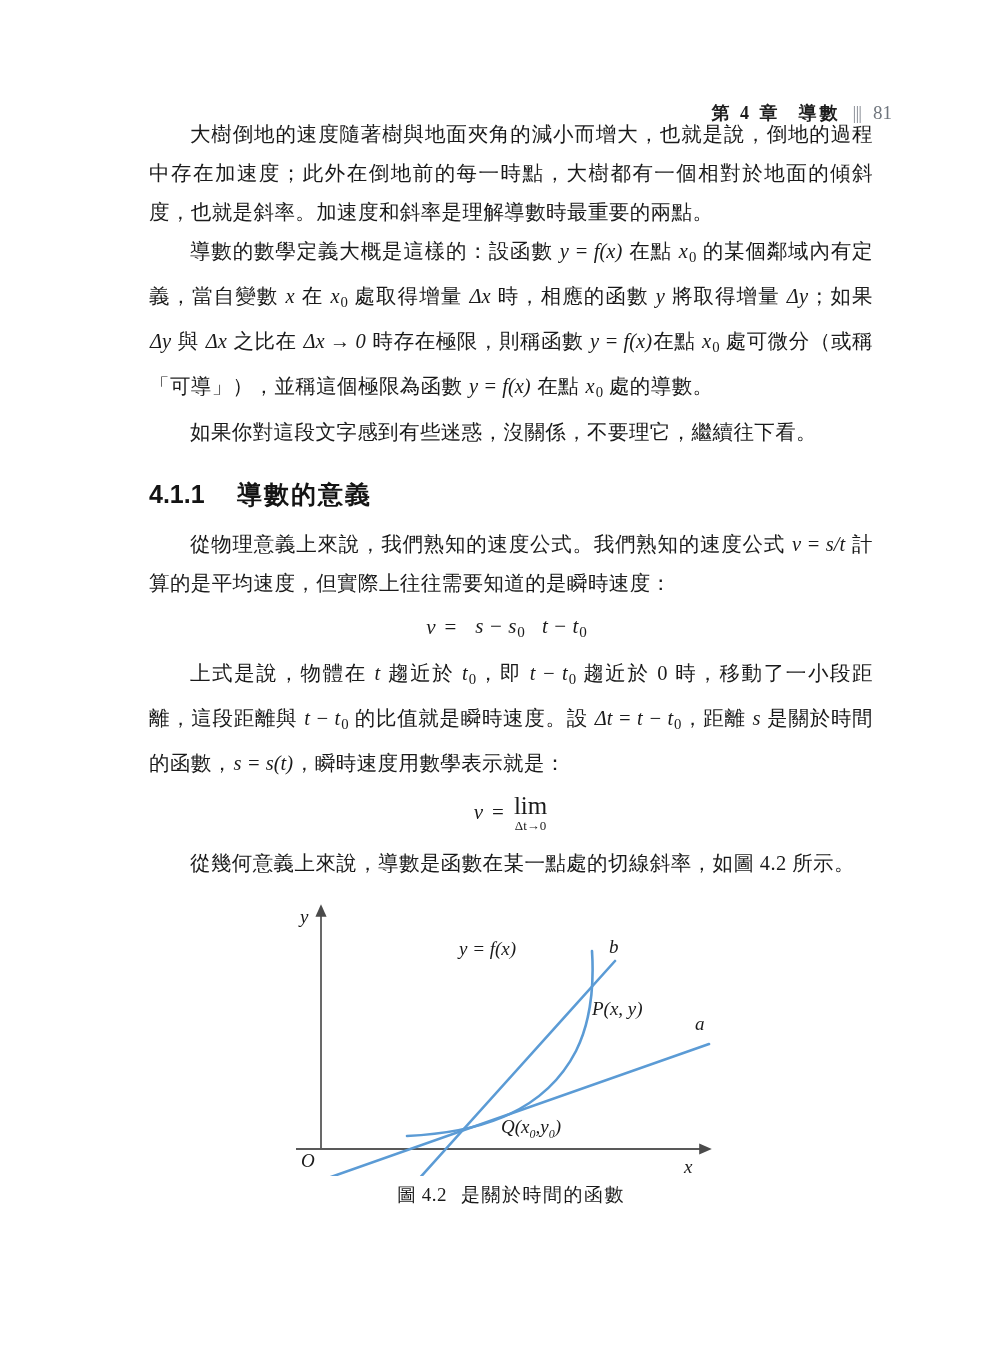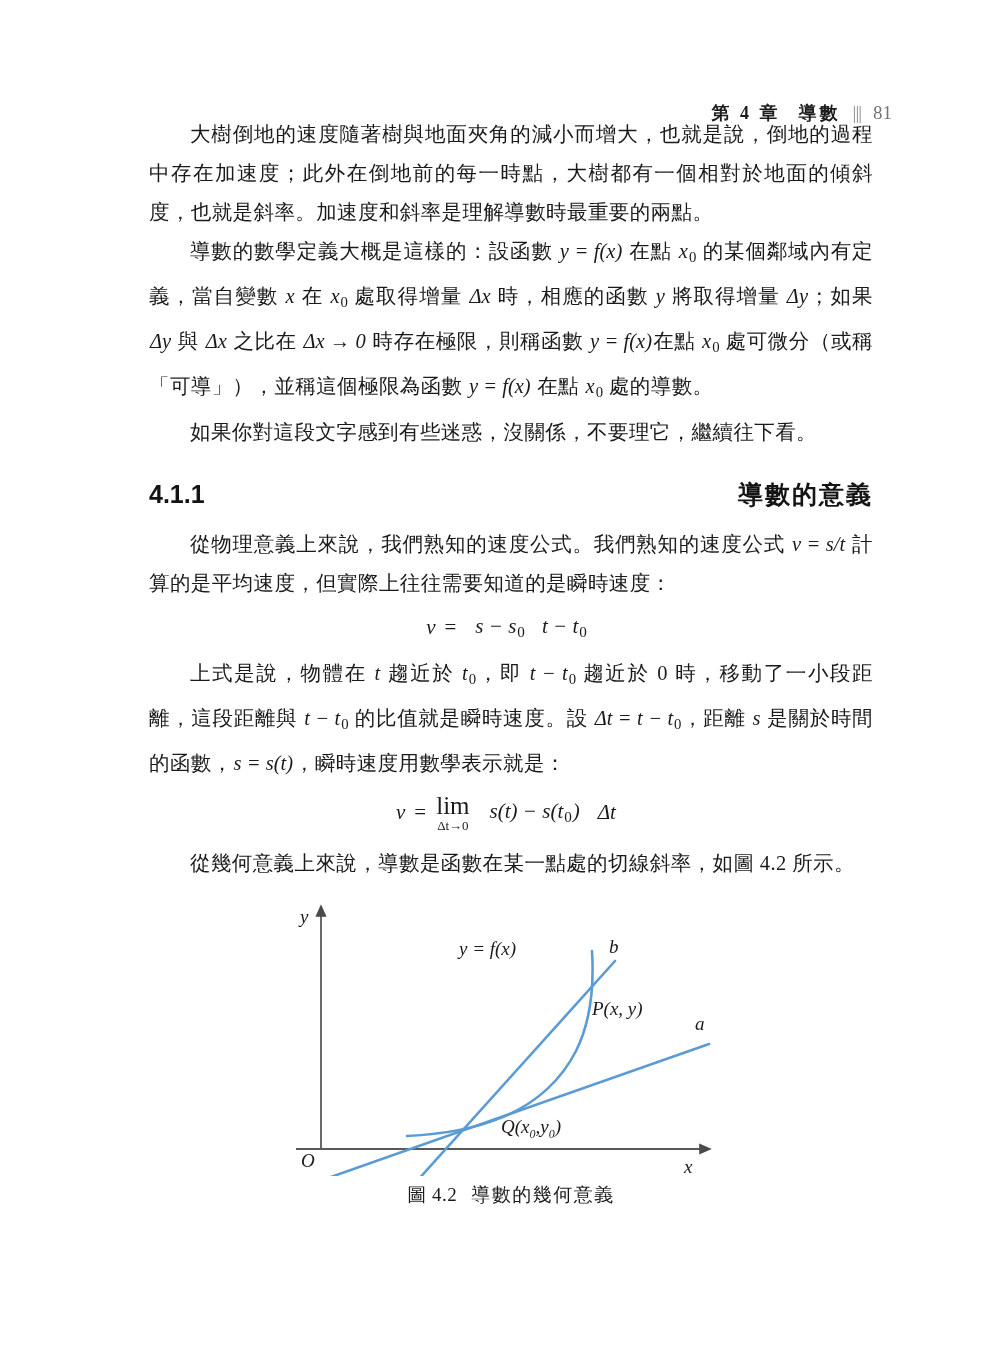--- a/index.html
+++ b/index.html
@@ -105,21 +105,20 @@
   
   .sec-head {
     display: flex;
     align-items: baseline;
     font-family: "Liberation Sans", "DejaVu Sans", sans-serif;
     font-weight: 700;
     font-size: 25px;
     color: #141414;
     margin: 26px 0 14px 0;
     letter-spacing: 0.5px;
-    justify-content: space-between;
   }
   .sec-head .num {
     min-width: 88px;
     letter-spacing: 0;
   }
   .sec-head .name {
     letter-spacing: 2px;
   }
 
   
@@ -247,25 +246,20 @@
     <p class="para indent"><span>上式是說，物體在 </span><span class="mi">t</span><span> 趨近於 </span><span class="mi">t</span><span class="sub">0</span><span>，即 </span><span class="mi">t − t</span><span class="sub">0</span><span> 趨近於 </span><span class="mn">0</span><span> 時，移動了一小段距離，這段距離與 </span><span class="mi">t − t</span><span class="sub">0</span><span> 的比值就是瞬時速度。設 </span><span class="mi">Δt = t − t</span><span class="sub">0</span><span>，距離 </span><span class="mi">s</span><span> 是關於時間的函數，</span><span class="mi">s = s(t)</span><span>，瞬時速度用數學表示就是：</span></p>
 
     <div class="equation">
       <span class="eq-row">
         <span class="mi">v</span>
         <span class="mo">=</span>
         <span class="limop">
           <span class="lim-main">lim</span>
           <span class="lim-sub">Δt→0</span>
         </span>
-        <span class="frac">
-          <span class="num-part"><span class="mi">s(t) − s(t</span><span class="sub">0</span><span class="mi">)</span></span>
-          <span class="bar"></span>
-          <span class="den-part"><span class="mi">Δt</span></span>
-        </span>
       </span>
     </div>
 
     <p class="para indent">從幾何意義上來說，導數是函數在某一點處的切線斜率，如圖 4.2 所示。</p>
 
     <div class="figure">
       <svg width="430" height="275" viewBox="0 0 430 275">
         <defs>
           <marker id="arrowhead" markerWidth="7" markerHeight="7" refX="1" refY="3.1" orient="auto">
             <path d="M0,0 L7,3.1 L0,6.2 z" fill="#4a4a4a"></path>
@@ -289,18 +283,18 @@
 
         <text class="svg-label" x="205" y="232" font-size="19"><tspan>Q(x</tspan><tspan class="svg-label-sub" dy="5">0</tspan><tspan dy="-5">,y</tspan><tspan class="svg-label-sub" dy="5">0</tspan><tspan dy="-5">)</tspan></text>
 
         <text class="svg-label" x="4" y="22" font-size="19">y</text>
         <text class="svg-label" x="388" y="272" font-size="19">x</text>
         <text class="svg-label" x="5" y="266" font-size="19">O</text>
       </svg>
 
       <div class="fig-caption">
         <span class="cap-num">圖 4.2</span>
-        <span>導數的幾何意義</span>
+        <span>是關於時間的函數</span>
       </div>
     </div>
 
   </div>
 </div>
 
 </body></html>

